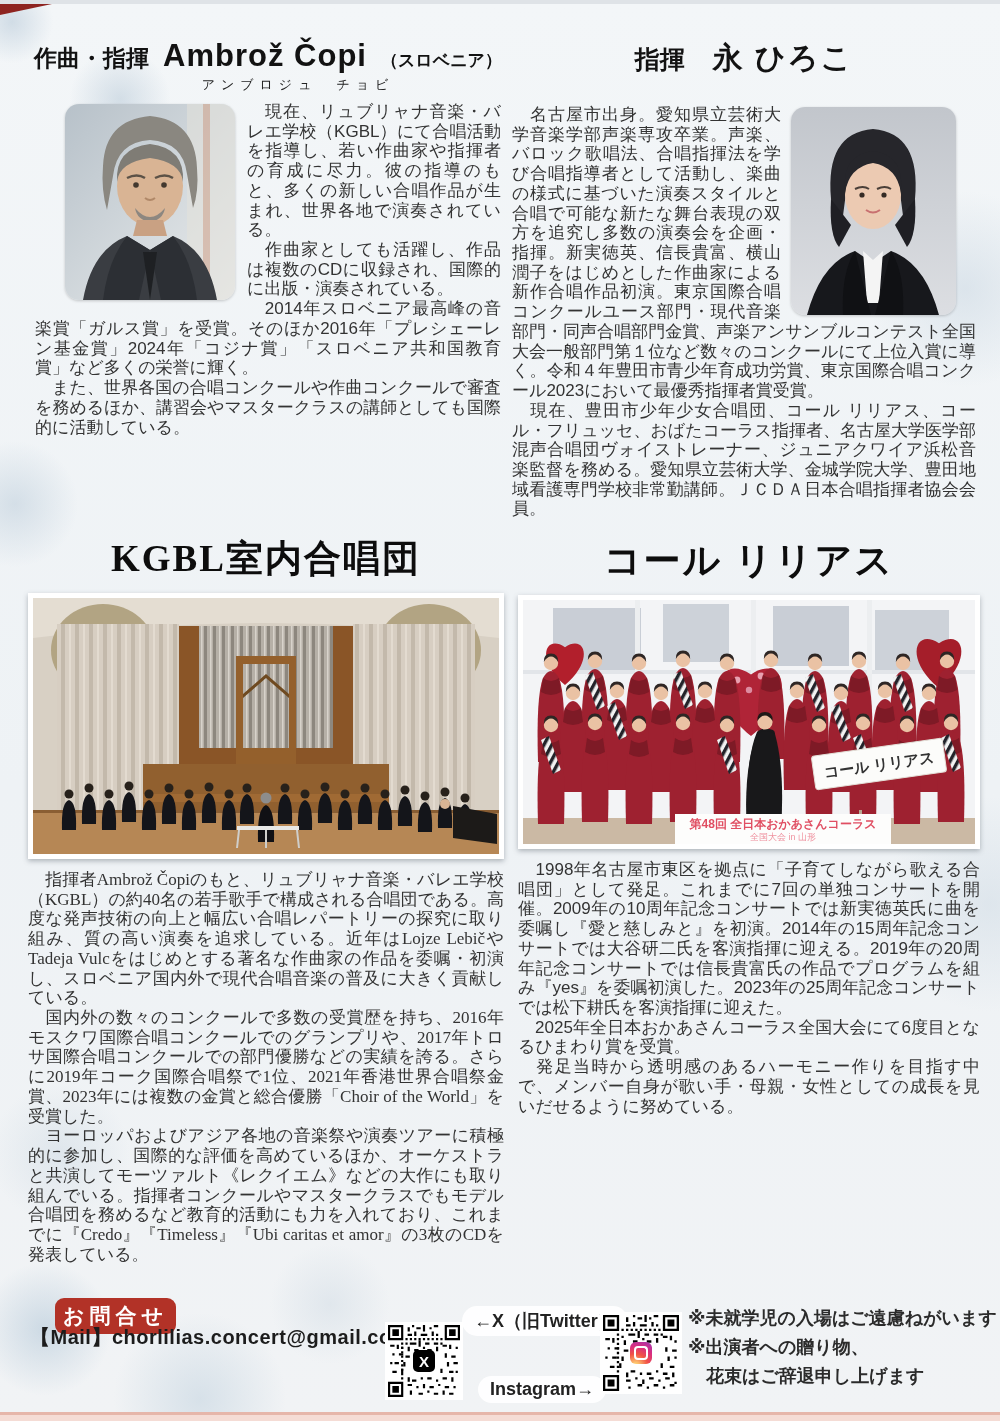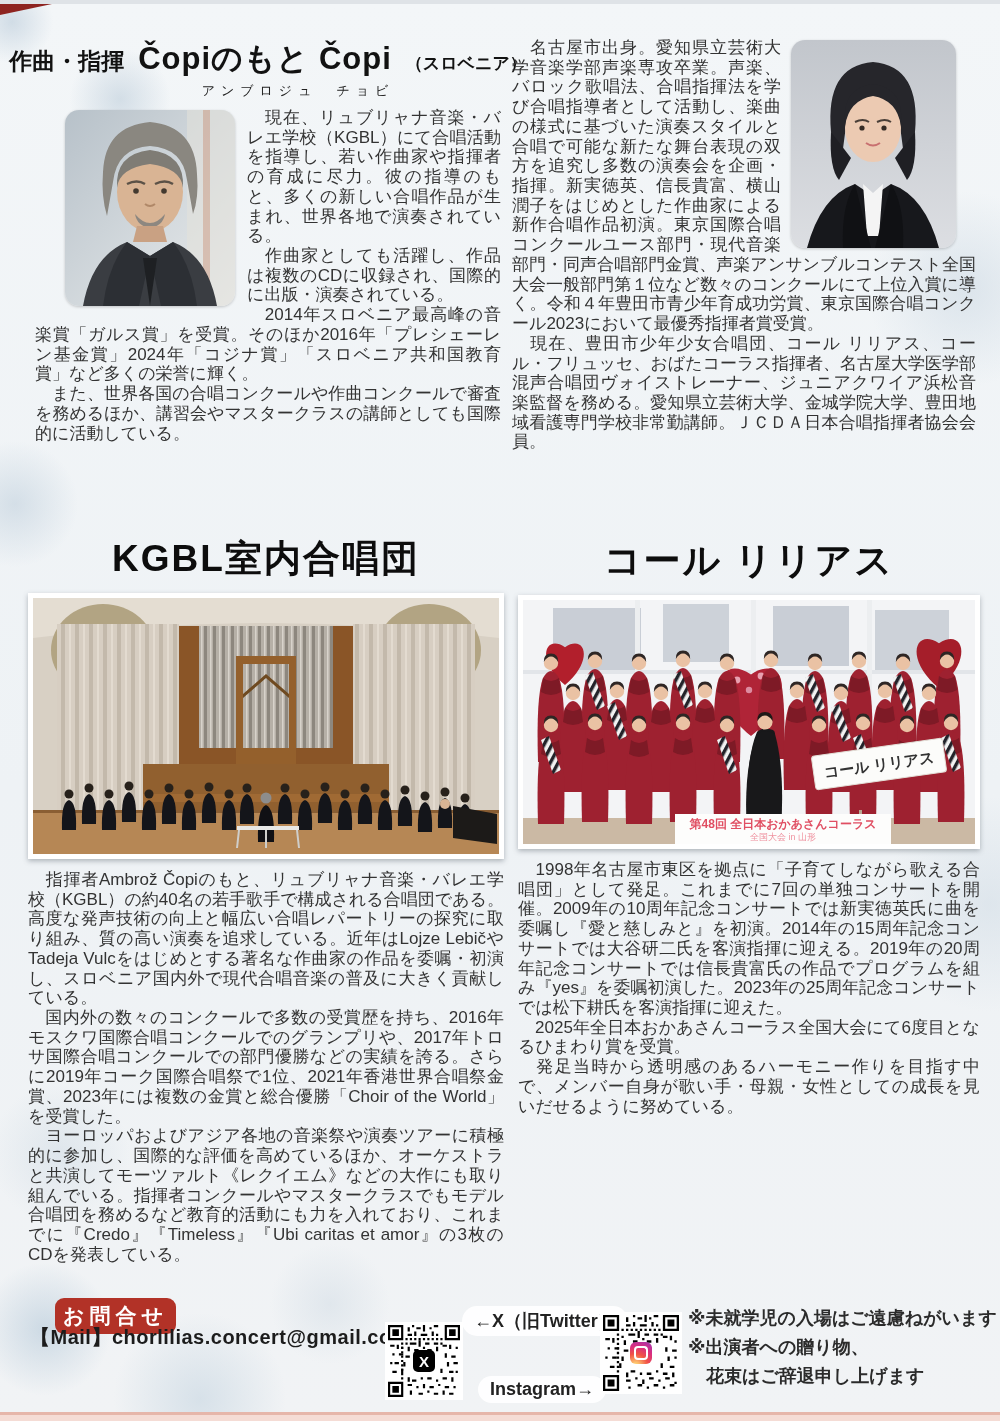--- a/index.html
+++ b/index.html
@@ -36,21 +36,21 @@
   .p-head-right .big-name{font-size:30px;letter-spacing:2px;margin-left:14px;}
   .p-body{font-size:17px;line-height:1.16;text-align:justify;color:#333;}
   .p-body p{margin:0;}
   .portrait{border-radius:14px;overflow:hidden;box-shadow:0 1px 3px rgba(0,0,0,.2);}
   .portrait svg{display:block;}
   .portrait-left{float:left;width:170px;height:196px;margin:2px 12px 6px 30px;}
   .portrait-right{float:right;width:165px;height:208px;margin:2px 20px 6px 10px;}
 
   
   .choir{position:absolute;}
-  .choir-left{left:28px;top:530px;width:476px;}
+  .choir-left{left:28px;top:530px;width:476px;font-family:Liberation Serif, serif;}
   .choir-right{left:518px;top:532px;width:462px;}
   .choir h2{margin:0;text-align:center;font-size:37px;font-weight:900;color:#0d0d0d;letter-spacing:2px;}
   .photo-frame{margin-top:9px;background:#fff;padding:5px;box-shadow:0 2px 5px rgba(90,100,110,.45);}
   .photo-frame svg{display:block;width:100%;height:auto;}
   .choir-text{margin-top:11px;font-size:17px;line-height:1.16;text-align:justify;color:#333;}
   .choir-text p{margin:0;}
 
   
   .contact-btn{position:absolute;left:55px;top:1294px;background:#b23227;color:#fff;
     font-size:21px;font-weight:bold;letter-spacing:5px;padding:4px 8px;border-radius:9px;}
@@ -77,21 +77,21 @@
 </style>
 </head>
 <body>
 
 <div class="page">
   <div class="corner-mark"></div>
 
   <section class="profile profile-left">
     <div class="p-head">
       <span class="role">作曲・指揮</span>
-      <span class="big-name">Čopiのもと Čopi</span>
+      <span class="big-name">Ambrož Čopi</span>
       <span class="origin">（スロベニア）</span>
     </div>
     <div class="furigana">アンブロジュ　チョビ</div>
     <div class="p-body">
       <div class="portrait portrait-left">
         <svg viewBox="0 0 170 196" width="170" height="196" aria-hidden="true">
           <defs>
             <linearGradient id="mbg" x1="0" y1="0" x2="1" y2="1">
               <stop offset="0" stop-color="#b7c1c9"></stop>
                 <stop offset=".55" stop-color="#d3d9dd"></stop>
@@ -117,20 +117,24 @@
         </svg>
       </div>
       <p>　現在、リュブリャナ音楽・バレエ学校（KGBL）にて合唱活動を指導し、若い作曲家や指揮者の育成に尽力。彼の指導のもと、多くの新しい合唱作品が生まれ、世界各地で演奏されている。</p>
       <p>　作曲家としても活躍し、作品は複数のCDに収録され、国際的に出版・演奏されている。</p>
       <p>　2014年スロベニア最高峰の音楽賞「ガルス賞」を受賞。そのほか2016年「プレシェーレン基金賞」2024年「コジナ賞」「スロベニア共和国教育賞」など多くの栄誉に輝く。</p>
       <p>　また、世界各国の合唱コンクールや作曲コンクールで審査を務めるほか、講習会やマスタークラスの講師としても国際的に活動している。</p>
     </div>
   </section>
 
   <section class="profile profile-right">
+    <div class="p-head p-head-right">
+      <span class="role">指揮</span>
+      <span class="big-name">永 ひろこ</span>
+    </div>
     <div class="p-body">
       <div class="portrait portrait-right">
         <svg viewBox="0 0 165 208" width="165" height="208" aria-hidden="true">
           <defs>
             <linearGradient id="wbg" x1="0" y1="0" x2="0" y2="1">
               <stop offset="0" stop-color="#c2c6cc"></stop>
                 <stop offset="1" stop-color="#dcdee2"></stop>
             </linearGradient>
           </defs>
           <rect width="165" height="208" fill="url(#wbg)"></rect>

